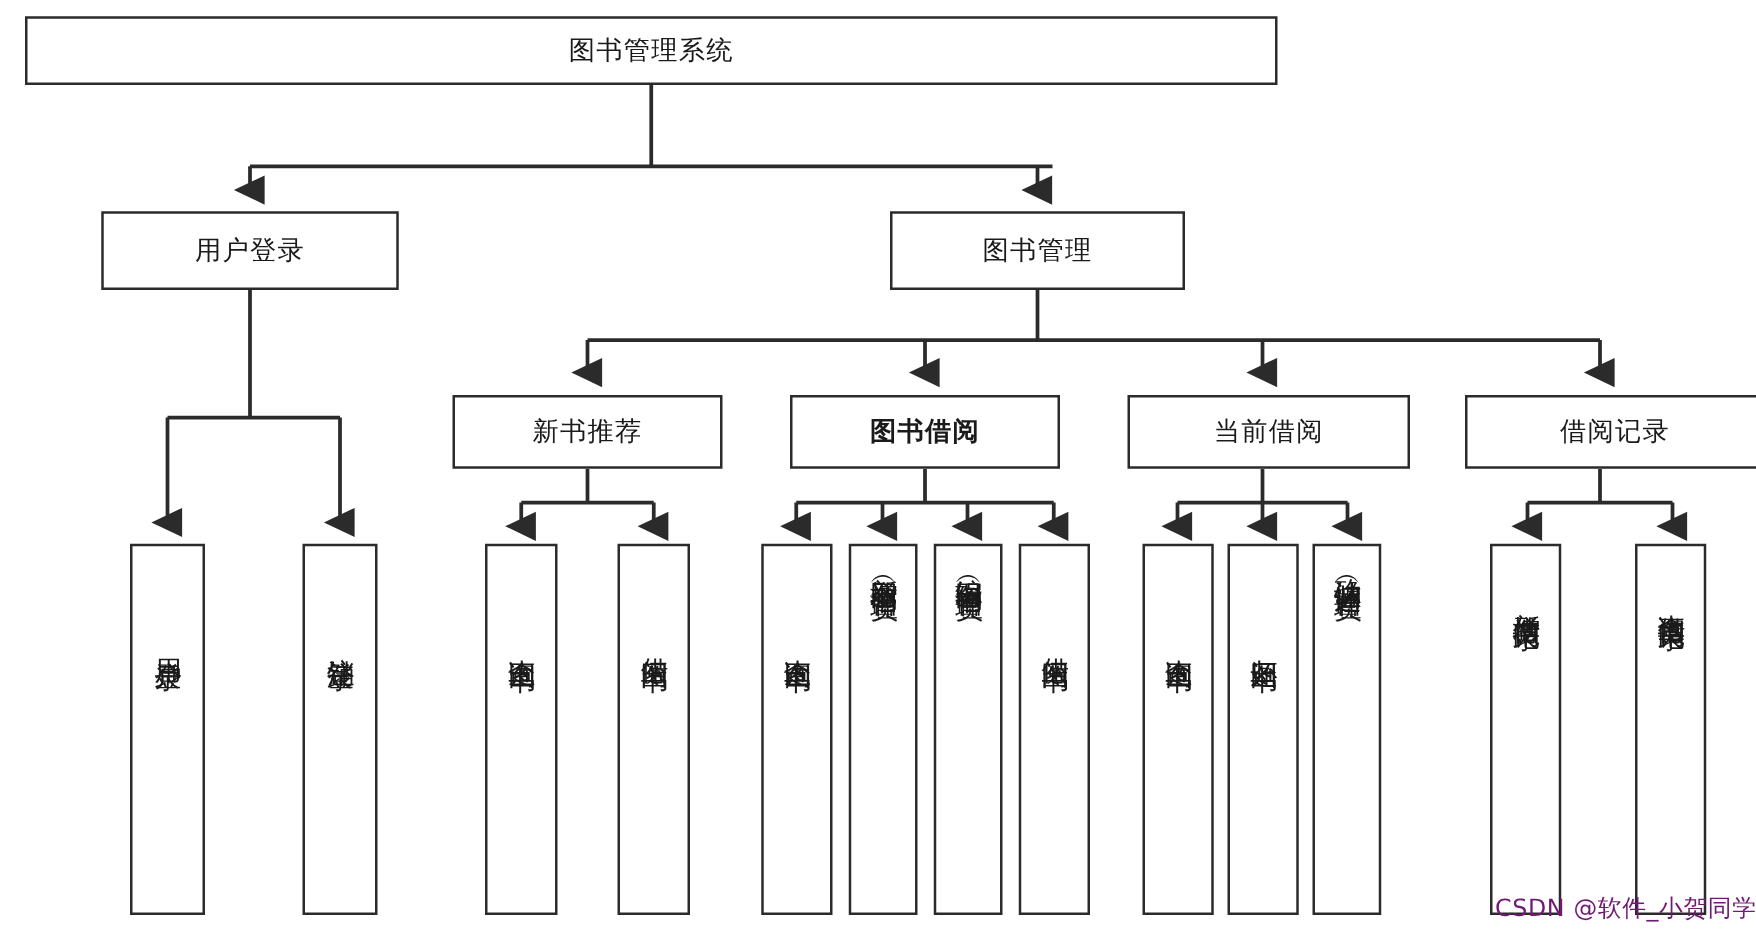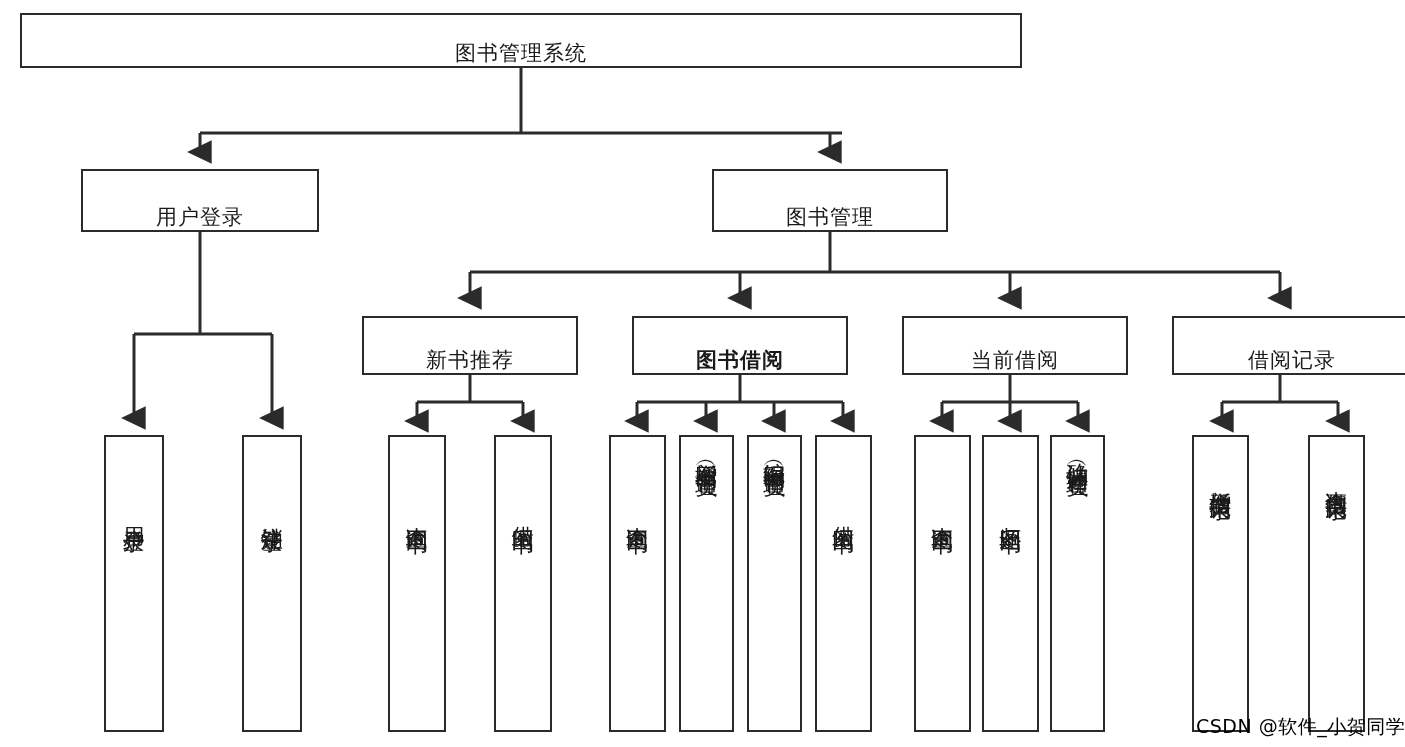--- a/index.html
+++ b/index.html
@@ -25,21 +25,21 @@
     width: 1405px;
     height: 747px;
     pointer-events: none;
   }
   .node {
     position: absolute;
     box-sizing: border-box;
     background: #ffffff;
     border: 2.5px solid #2b2b2b;
     display: flex;
-    align-items: flex-end;
+    align-items: center;
     justify-content: center;
     color: #1a1a1a;
   }
   .node-h .node-label {
     writing-mode: horizontal-tb;
     font-size: 21px;
     letter-spacing: 1px;
     line-height: 1.2;
     white-space: nowrap;
   }
@@ -53,21 +53,21 @@
     text-orientation: upright;
     font-size: 22px;
     line-height: 1.15;
     letter-spacing: 2px;
     white-space: nowrap;
     display: block;
   }
   .watermark {
     position: absolute;
     font-size: 19px;
-    color: #000000;
+    color: #701a75;
     white-space: nowrap;
     letter-spacing: 0.5px;
     user-select: none;
   }
 </style>
 </head>
 <body>
 
 <div id="diagram-root">
 

